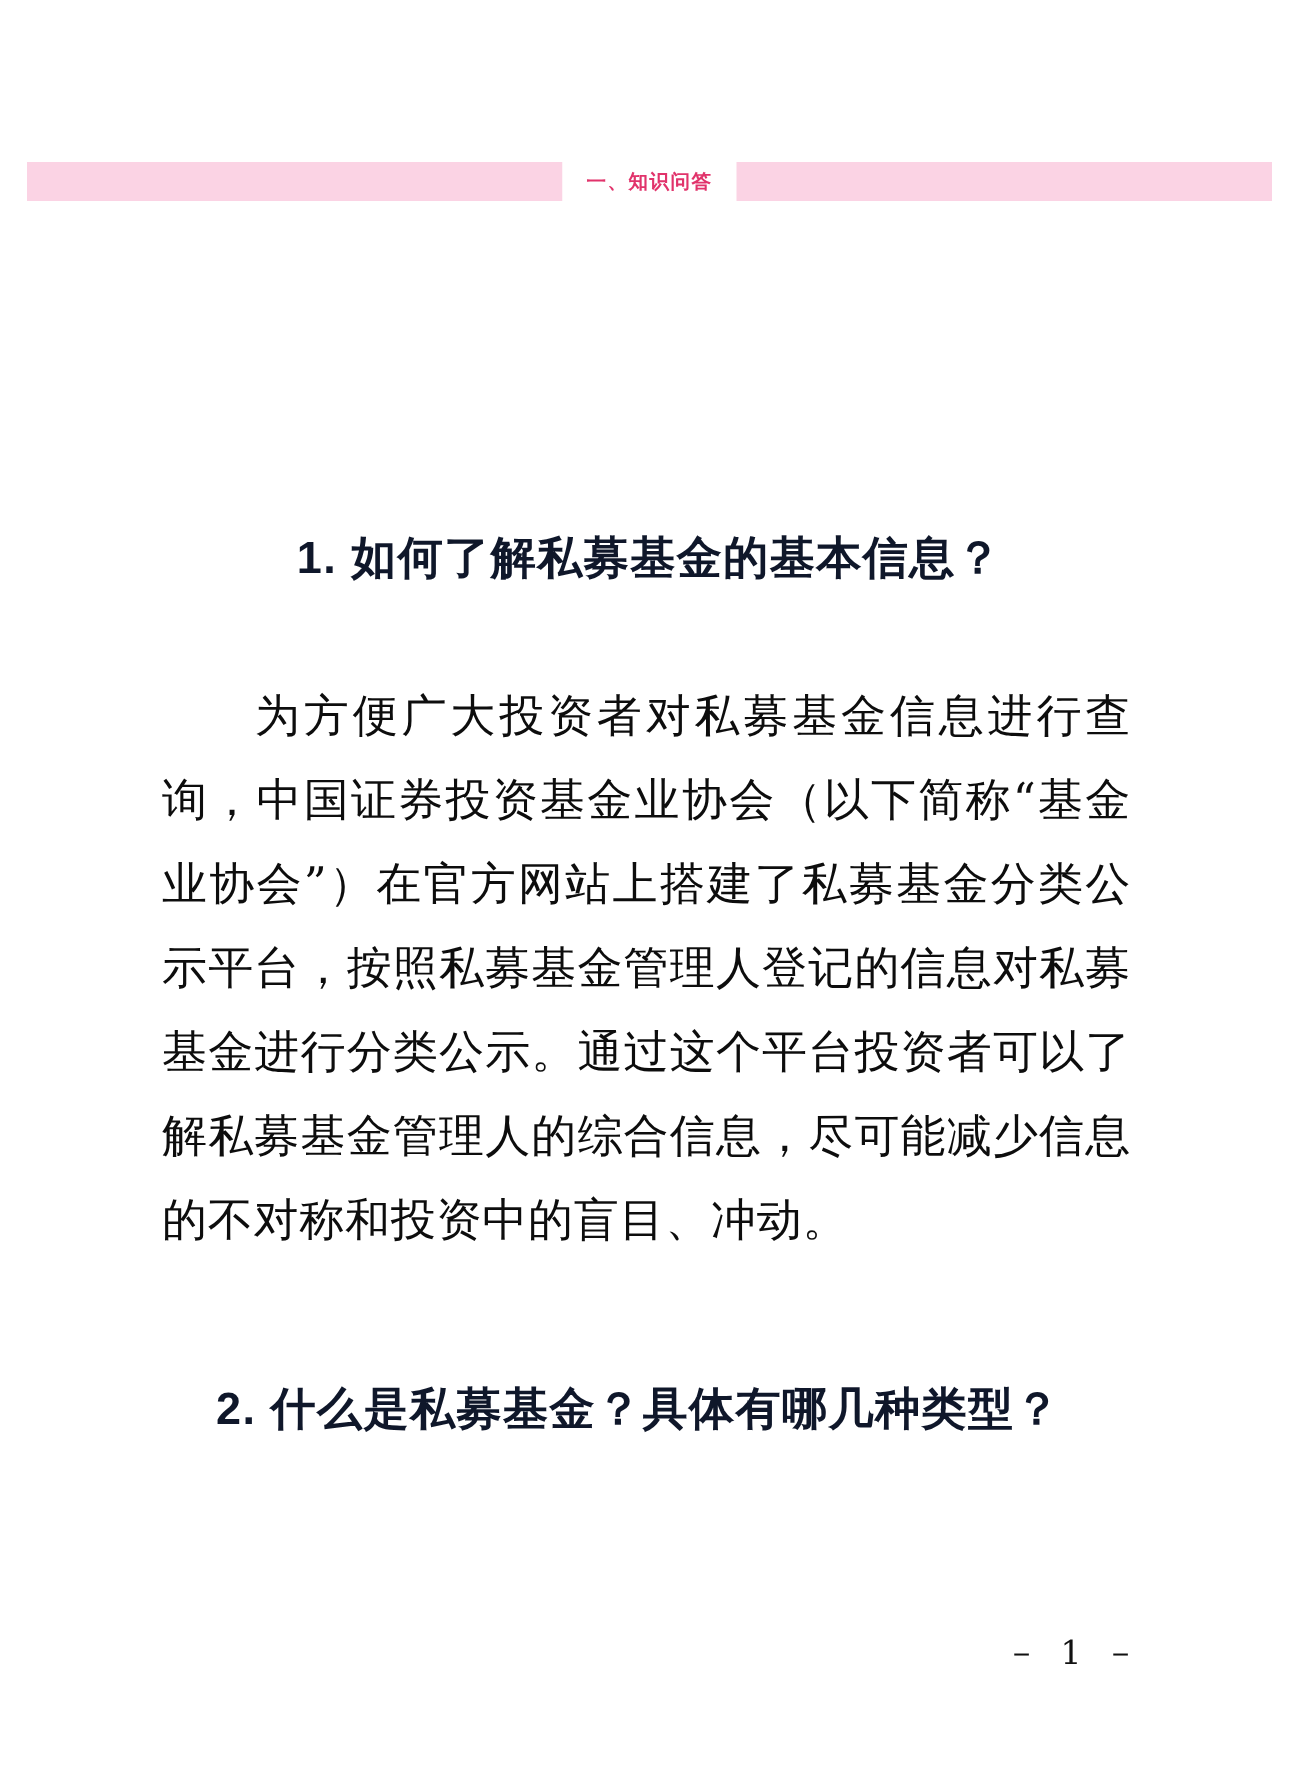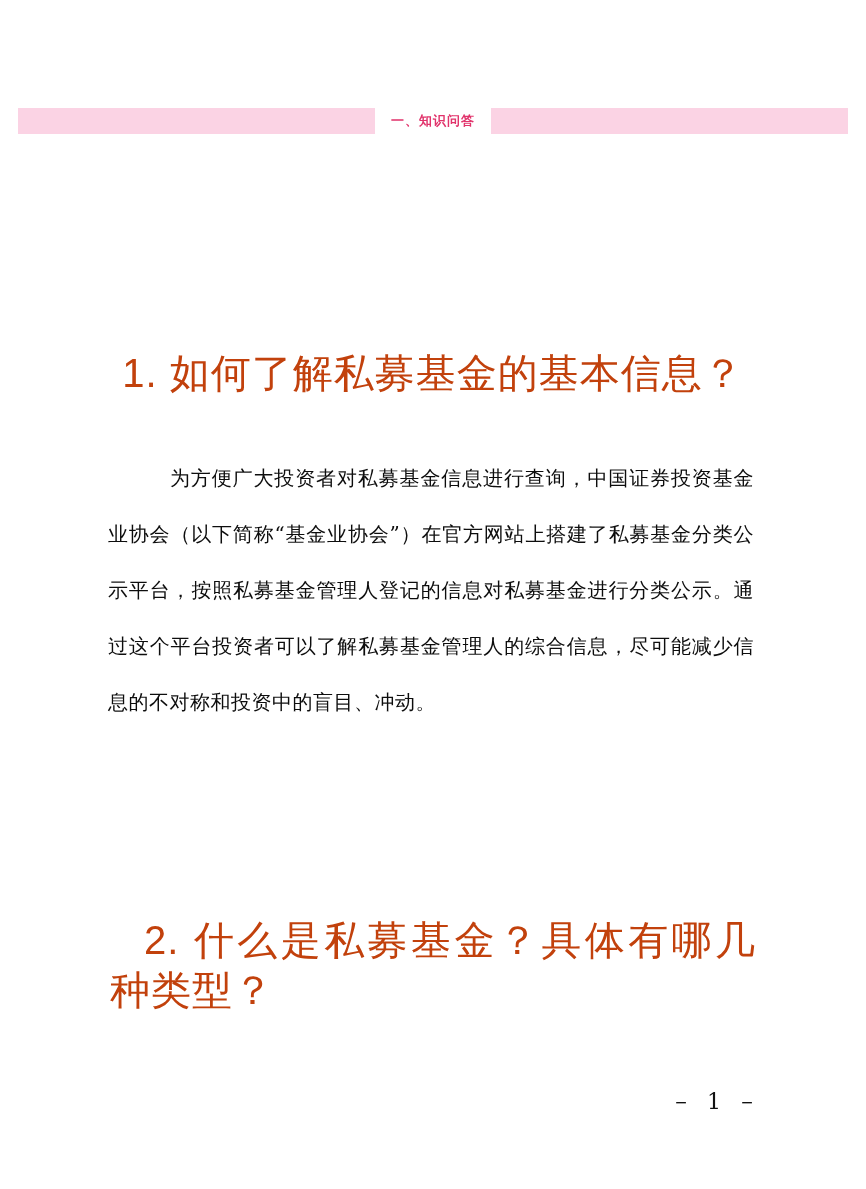--- a/index.html
+++ b/index.html
@@ -79,45 +79,45 @@
   .doc-title .sep {
     display: inline-block;
     width: 26px;
   }
 
   
   .q-heading {
     position: absolute;
     left: 110px;
     right: 110px;
-    color: #c2410c;
+    color: #0f172a;
     font-family: "Liberation Sans", sans-serif;
-    font-weight: normal;
-    font-size: 40px;
+    font-weight: bold;
+    font-size: 30px;
     line-height: 50px;
     letter-spacing: 1px;
   }
   .q1 {
     top: 348px;
     text-align: center;
   }
   .q2 {
     top: 915px;
     text-align: justify;
     text-indent: 34px;
   }
 
   
   .body-para {
     position: absolute;
     top: 450px;
     left: 108px;
     width: 646px;
     font-family: "DejaVu Serif", "Liberation Serif", serif;
-    font-size: 20px;
+    font-size: 30px;
     line-height: 56px;
     color: #0d0d0d;
     text-align: justify;
     text-justify: inter-ideograph;
     text-indent: 62px;
     letter-spacing: 0.5px;
   }
 
   
   .page-number {

